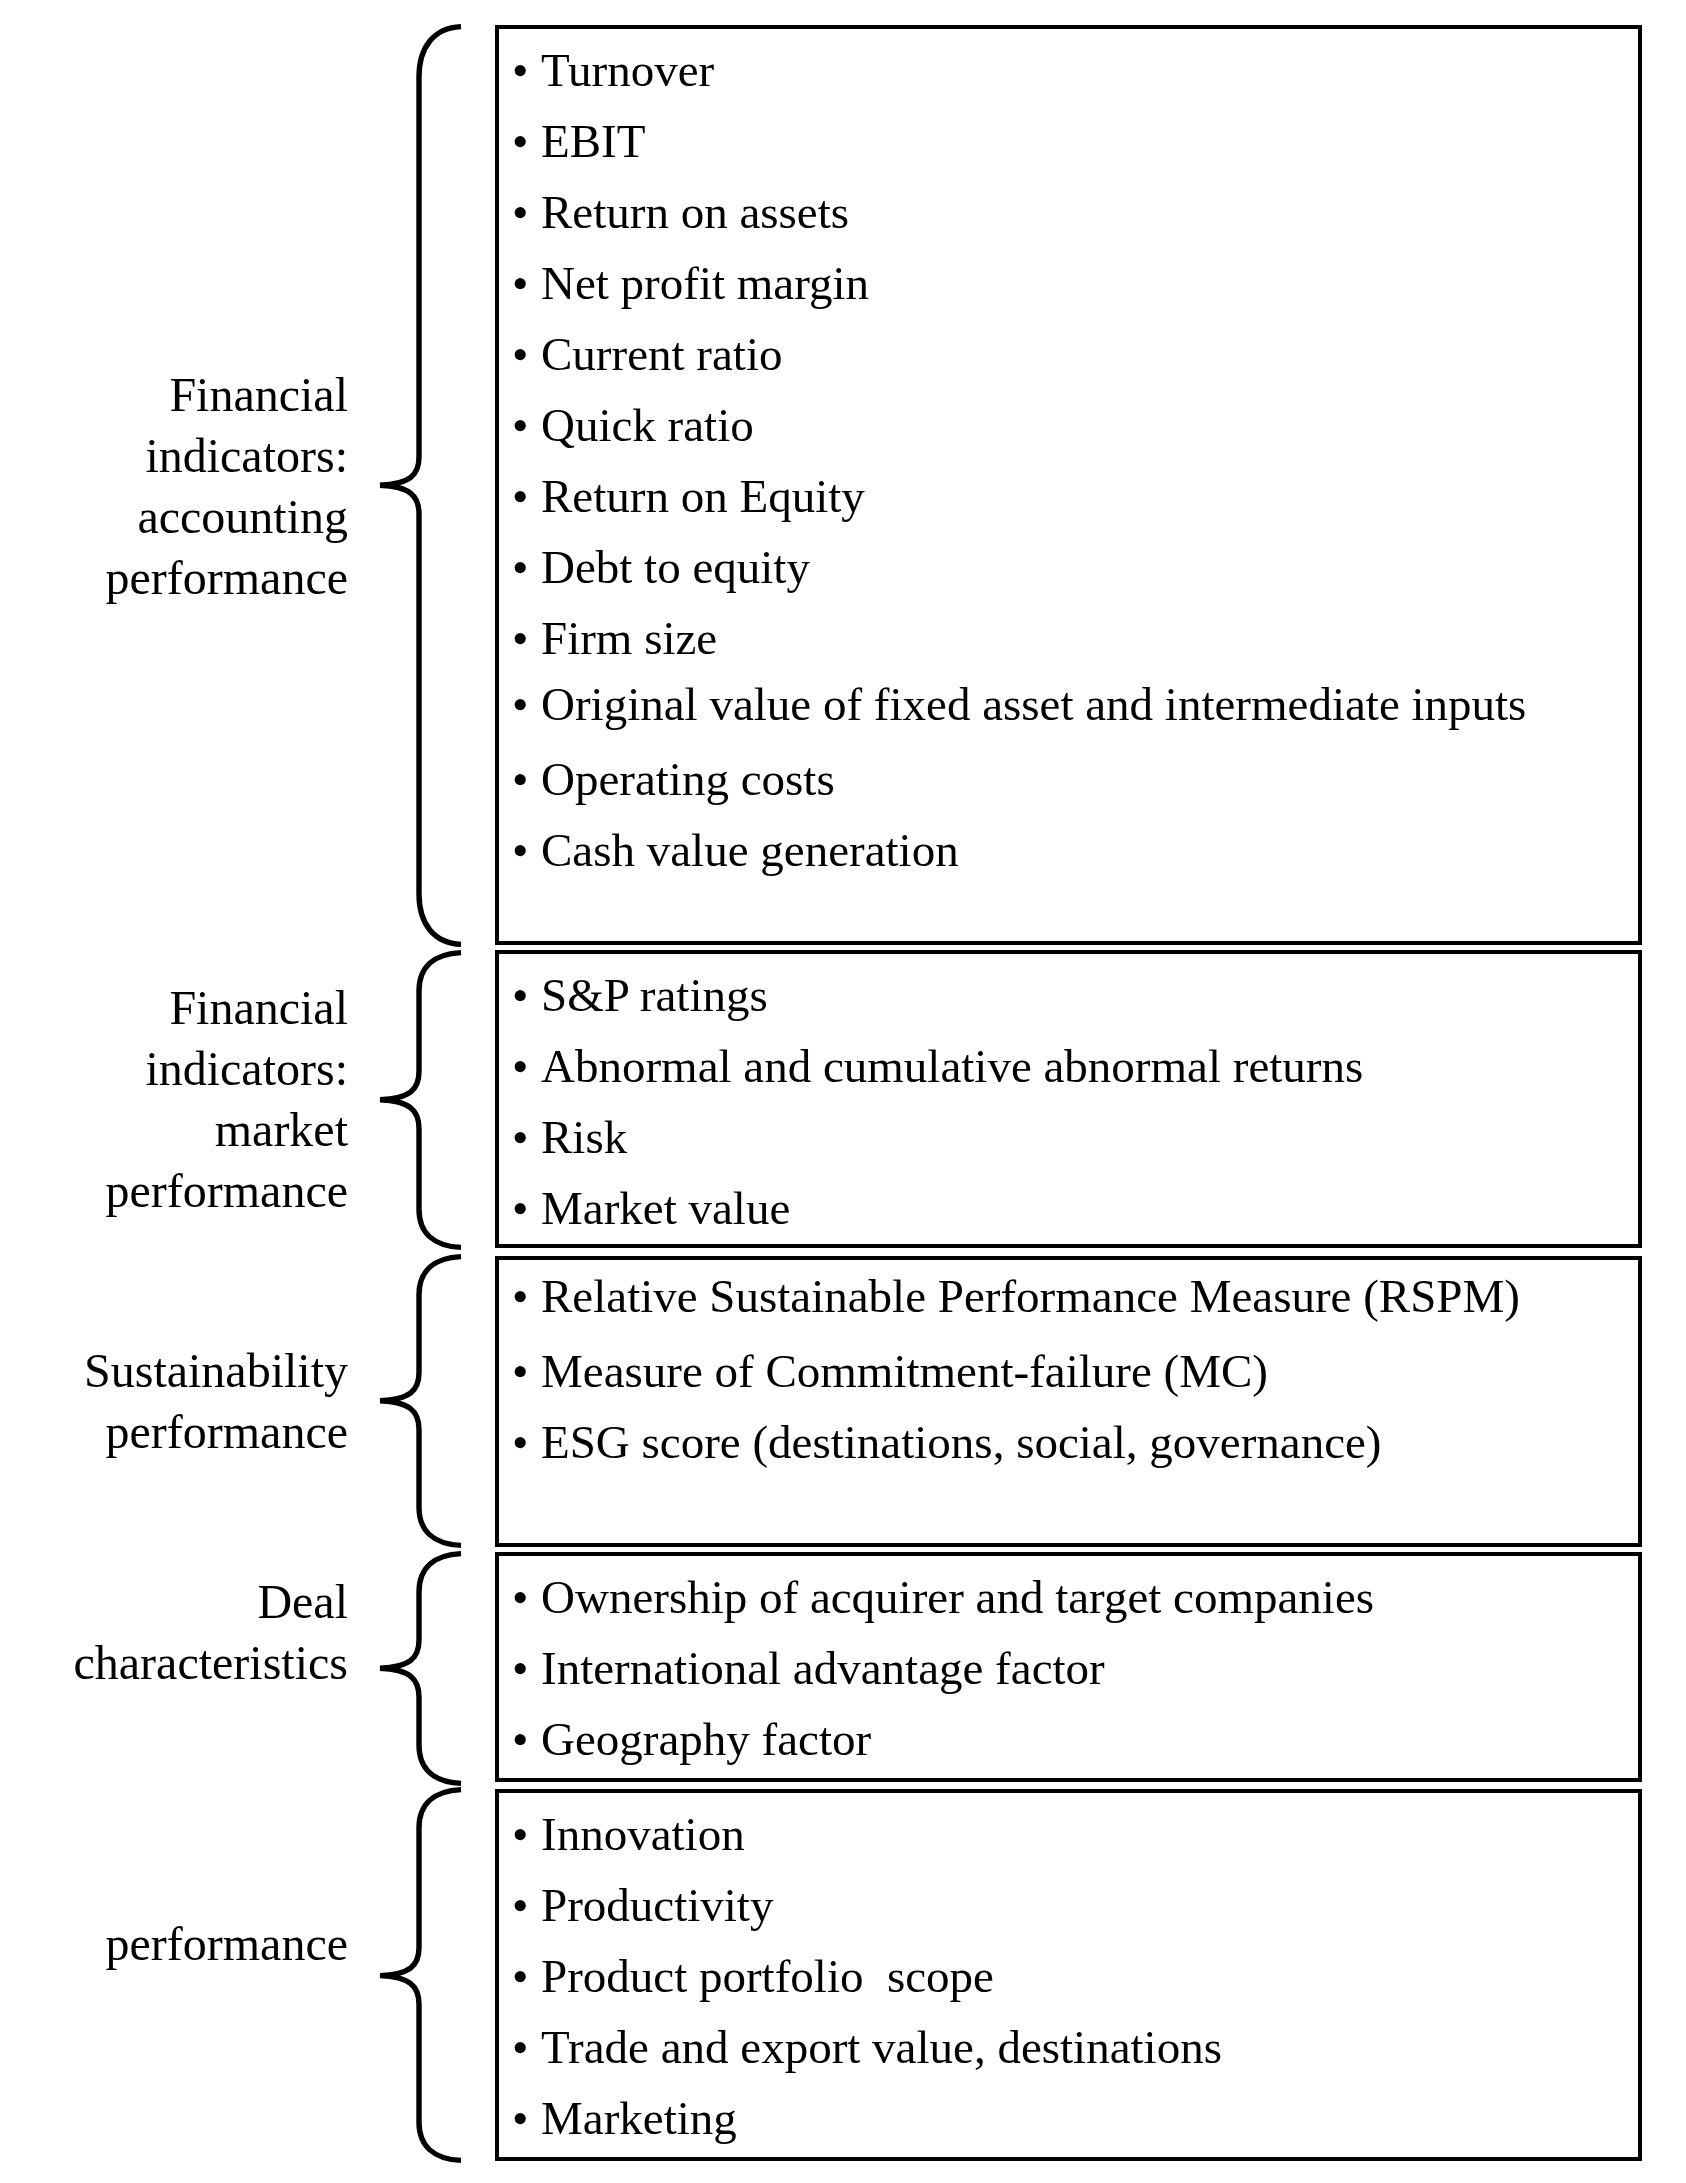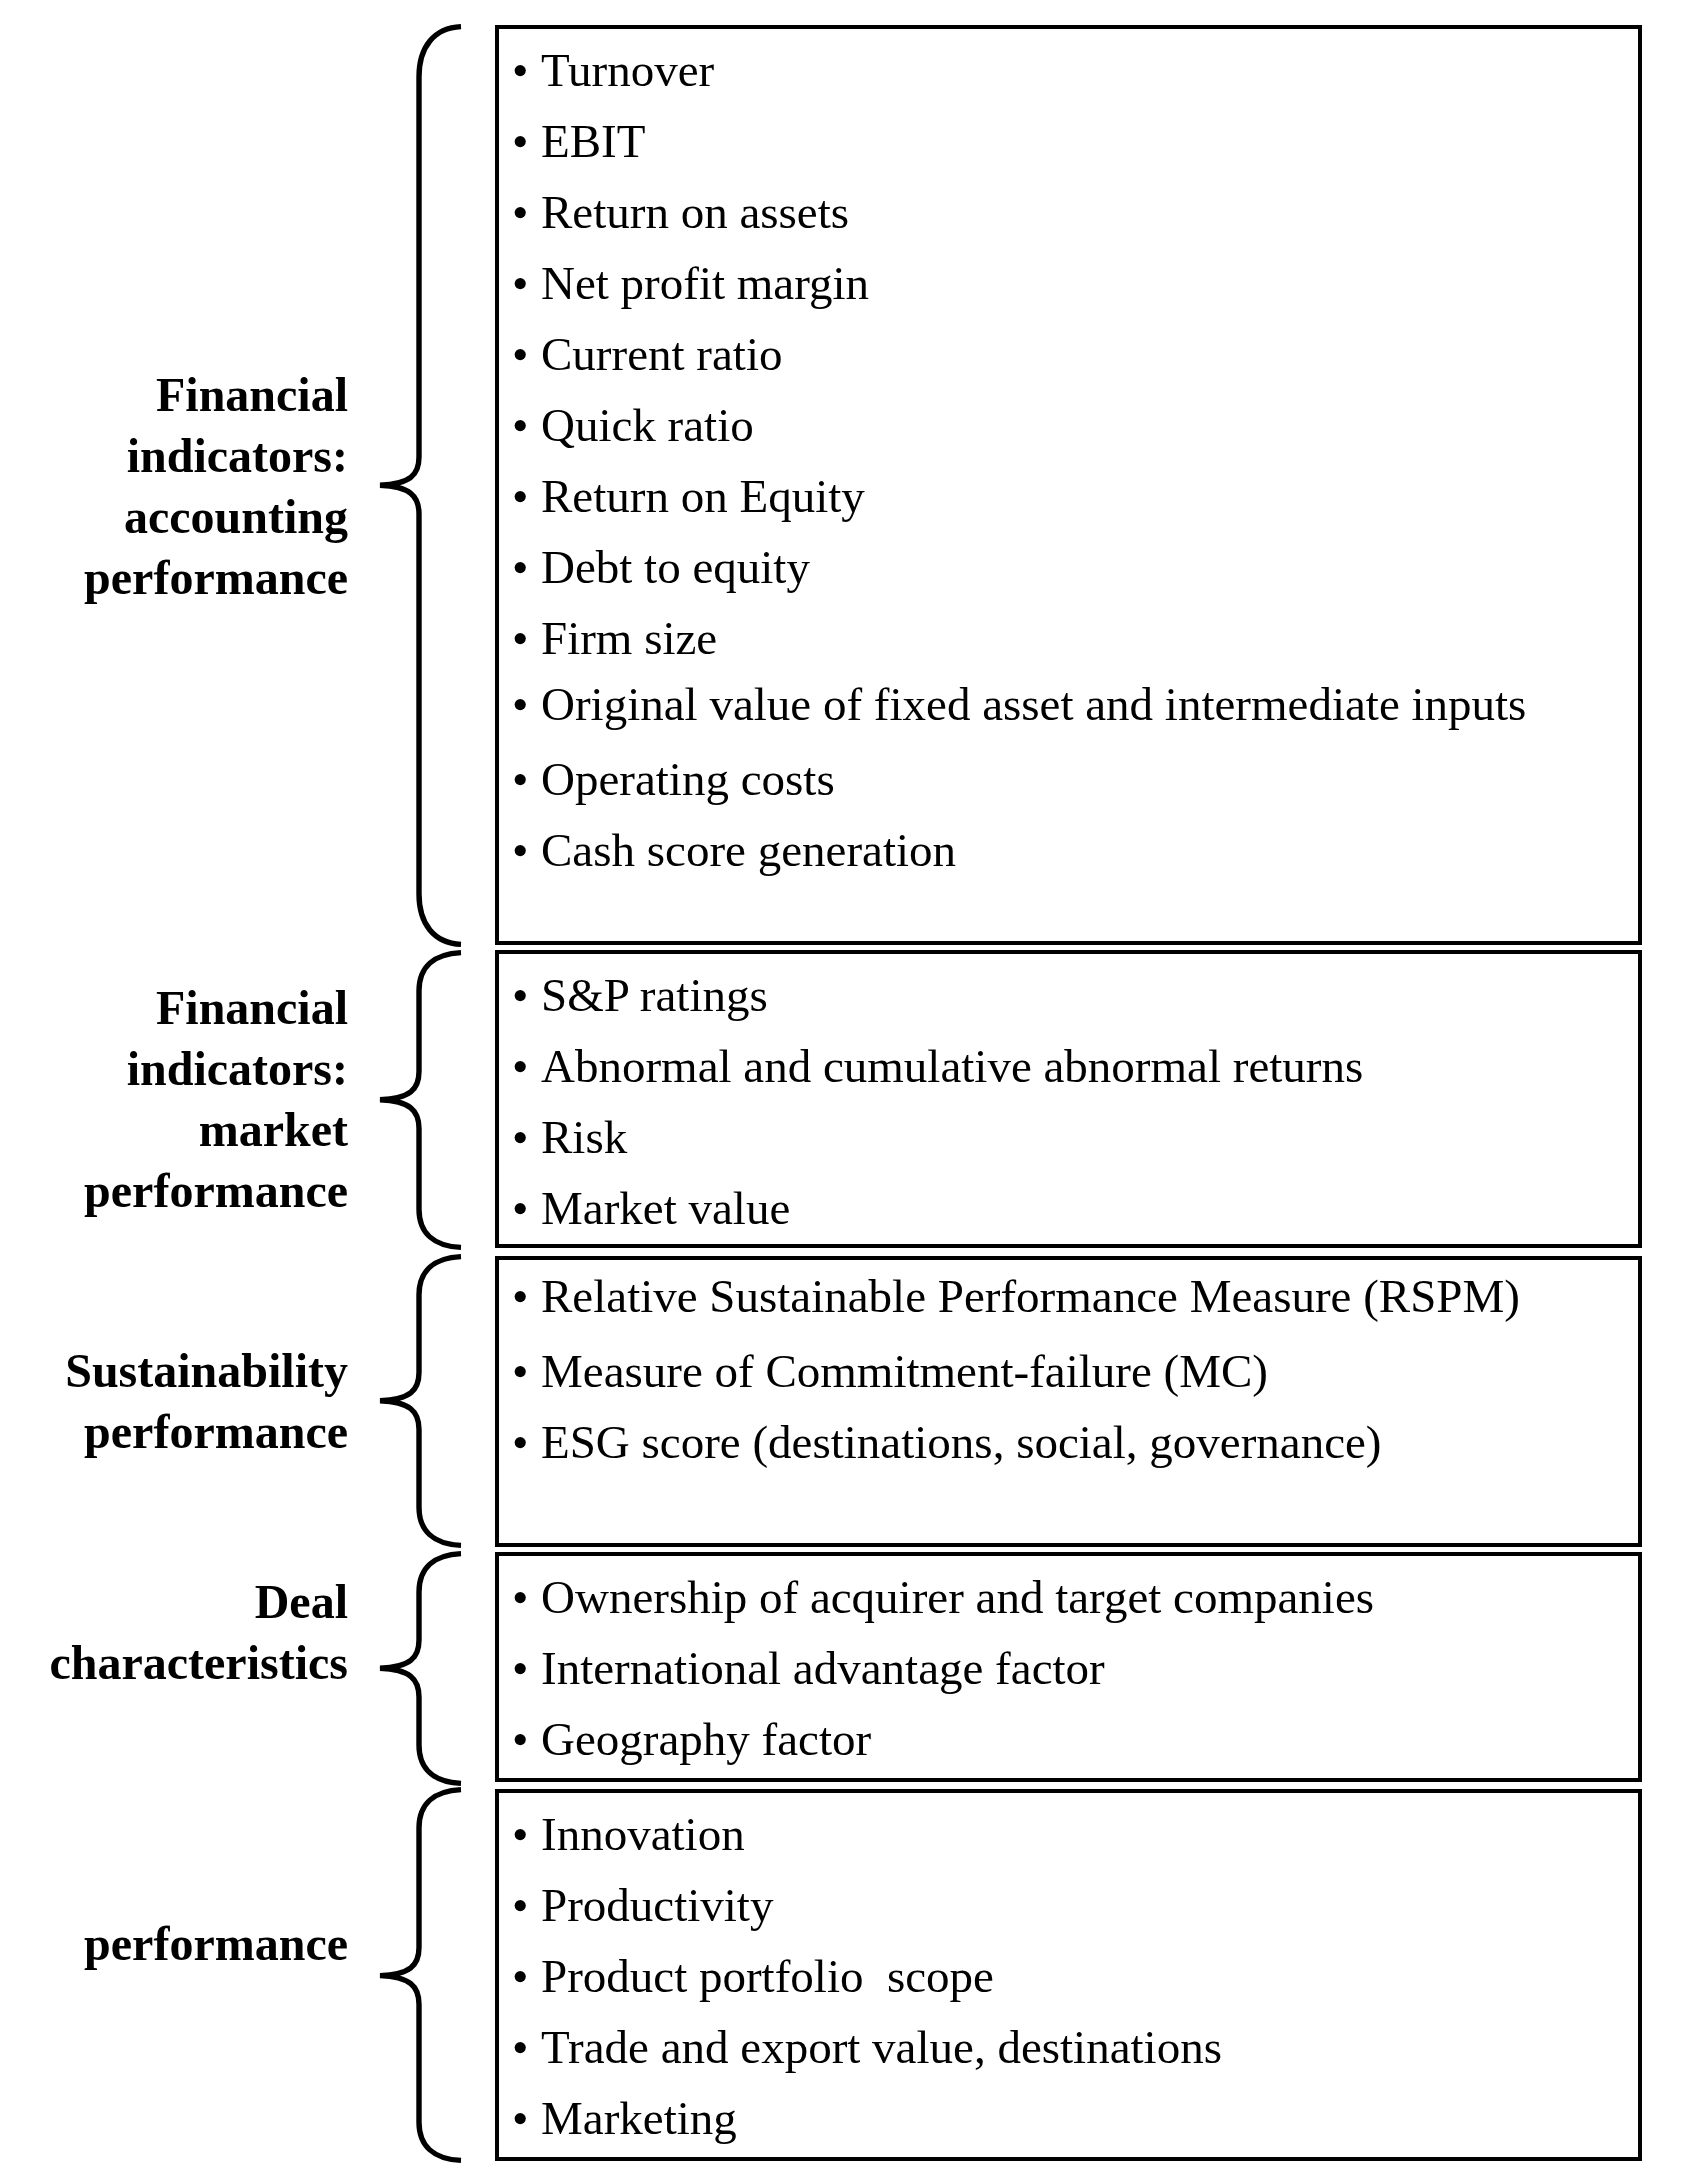--- a/index.html
+++ b/index.html
@@ -1,19 +1,19 @@
 <!DOCTYPE html>
 <html style="font-size:9.6px"><head>
 <meta charset="utf-8">
 <style>
   html, body { margin:0; padding:0; background:#ffffff; }
   body { width:1686px; height:2183px; position:relative; overflow:hidden;
          font-family:"Liberation Serif","DejaVu Serif",serif; color:#000; }
   .group { position:absolute; left:0; width:1686px; }
-  .label { position:absolute; right:1338px; text-align:right; font-weight:bold;
+  .label { position:absolute; right:1338px; text-align:right; font-weight:normal;
            font-size:48px; line-height:61px; white-space:nowrap; }
   .brace { position:absolute; left:377px; width:90px; }
   .box { position:absolute; left:495px; width:1147px; border:4.8px solid #000; box-sizing:border-box; }
   .items { list-style:none; margin:0; padding:0; }
   .items li { position:relative; font-size:47px; line-height:71px; padding-left:42px; white-space:nowrap; }
   .items li.wrap { white-space:normal; line-height:60px; padding-bottom:9.6px; }
   .items li .bullet { position:absolute; left:13px; top:0; }
 </style>
 </head>
 <body>
@@ -34,21 +34,21 @@
       <li><span class="bullet">•</span><span>EBIT</span></li>
       <li><span class="bullet">•</span><span>Return on assets</span></li>
       <li><span class="bullet">•</span><span>Net profit margin</span></li>
       <li><span class="bullet">•</span><span>Current ratio</span></li>
       <li><span class="bullet">•</span><span>Quick ratio</span></li>
       <li><span class="bullet">•</span><span>Return on Equity</span></li>
       <li><span class="bullet">•</span><span>Debt to equity</span></li>
       <li><span class="bullet">•</span><span>Firm size</span></li>
       <li class="wrap" style="width:1006px;"><span class="bullet">•</span><span>Original value of fixed asset and intermediate inputs</span></li>
       <li><span class="bullet">•</span><span>Operating costs</span></li>
-      <li><span class="bullet">•</span><span>Cash score generation</span></li>
+      <li><span class="bullet">•</span><span>Cash value generation</span></li>
     </ul>
   </div>
 </div>
 
 <div class="group">
   <div class="label" style="top:977px;">
     <div>Financial</div>
     <div>indicators:</div>
     <div>market</div>
     <div>performance</div>

